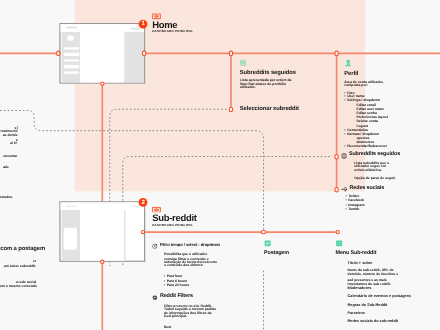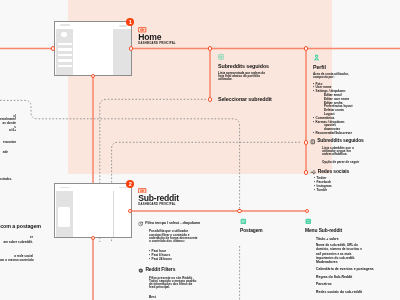--- a/index.html
+++ b/index.html
@@ -102,21 +102,21 @@
   <div class="node" style="left:207.6px;top:46.3px;"></div>
   <div class="node" style="left:207.6px;top:96.9px;"></div>
   <div class="node" style="left:303.5px;top:46.3px;"></div>
   <div class="node" style="left:303.5px;top:139.9px;"></div>
   <div class="node" style="left:303.5px;top:169.9px;"></div>
   <div class="node" style="left:127.6px;top:208.6px;"></div>
   <div class="node" style="left:237.2px;top:208.6px;"></div>
   <div class="node" style="left:304.6px;top:208.6px;"></div>
   <div class="node" style="left:90.6px;top:235.6px;"></div>
 
-  <div class="sec" style="left:138.3px;top:27px;">
+  <div class="sec" style="left:138.3px;top:12px;">
     <div class="ico-orange">
       <svg viewBox="0 0 30 20" width="8.4" height="5.6">
         <rect x="0" y="0" width="30" height="20" rx="4.5" fill="#f7764f"></rect>
         <rect x="4.4" y="4.4" width="21.2" height="11.2" fill="#fff"></rect>
         <rect x="7.2" y="6.6" width="5.6" height="6.8" fill="#f7764f"></rect>
         <rect x="17.2" y="6.6" width="5.6" height="6.8" fill="#f7764f"></rect>
         <rect x="12.4" y="4.4" width="5.2" height="11.2" fill="#f7764f"></rect>
         <path d="M12.8 9.6h4.4L15 14z" fill="#f7764f"></path>
       </svg>
     </div>

